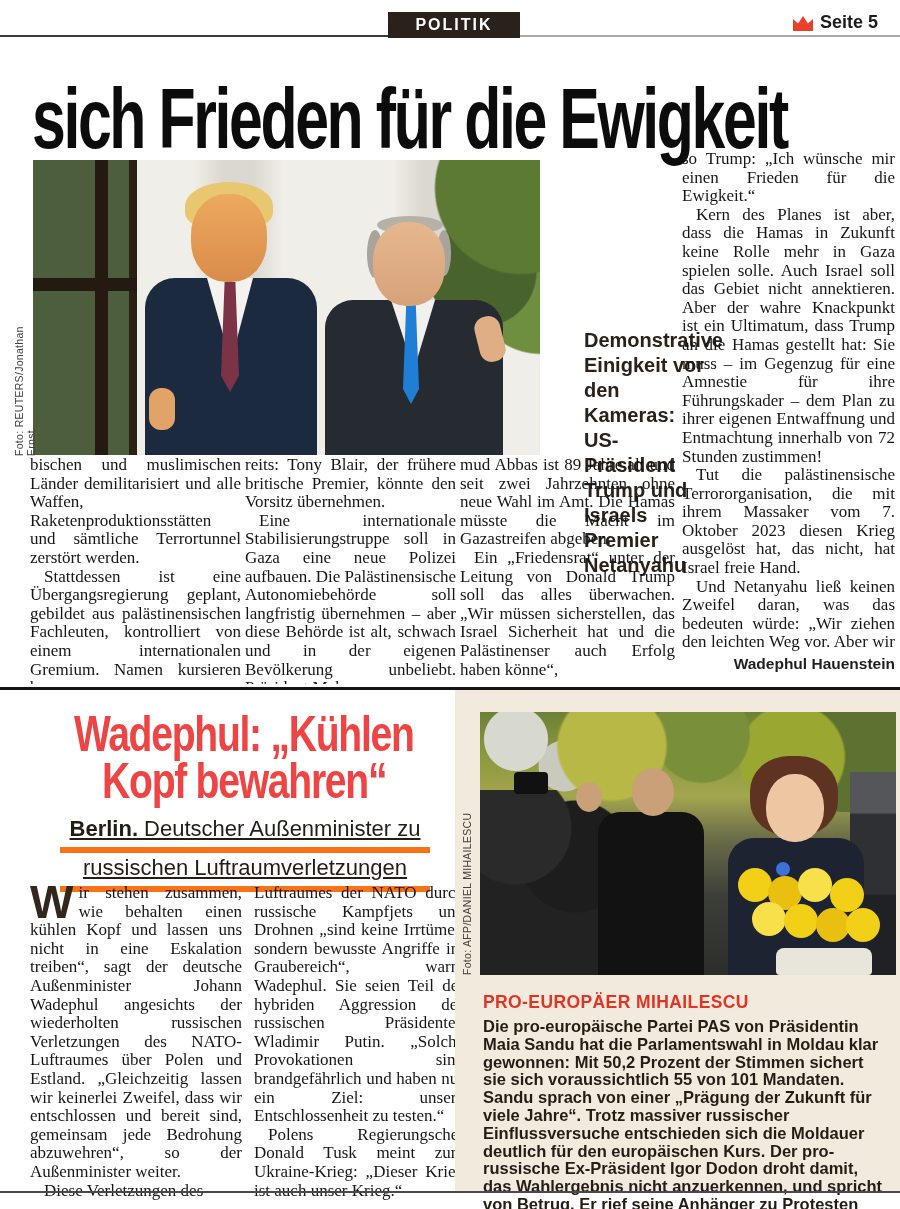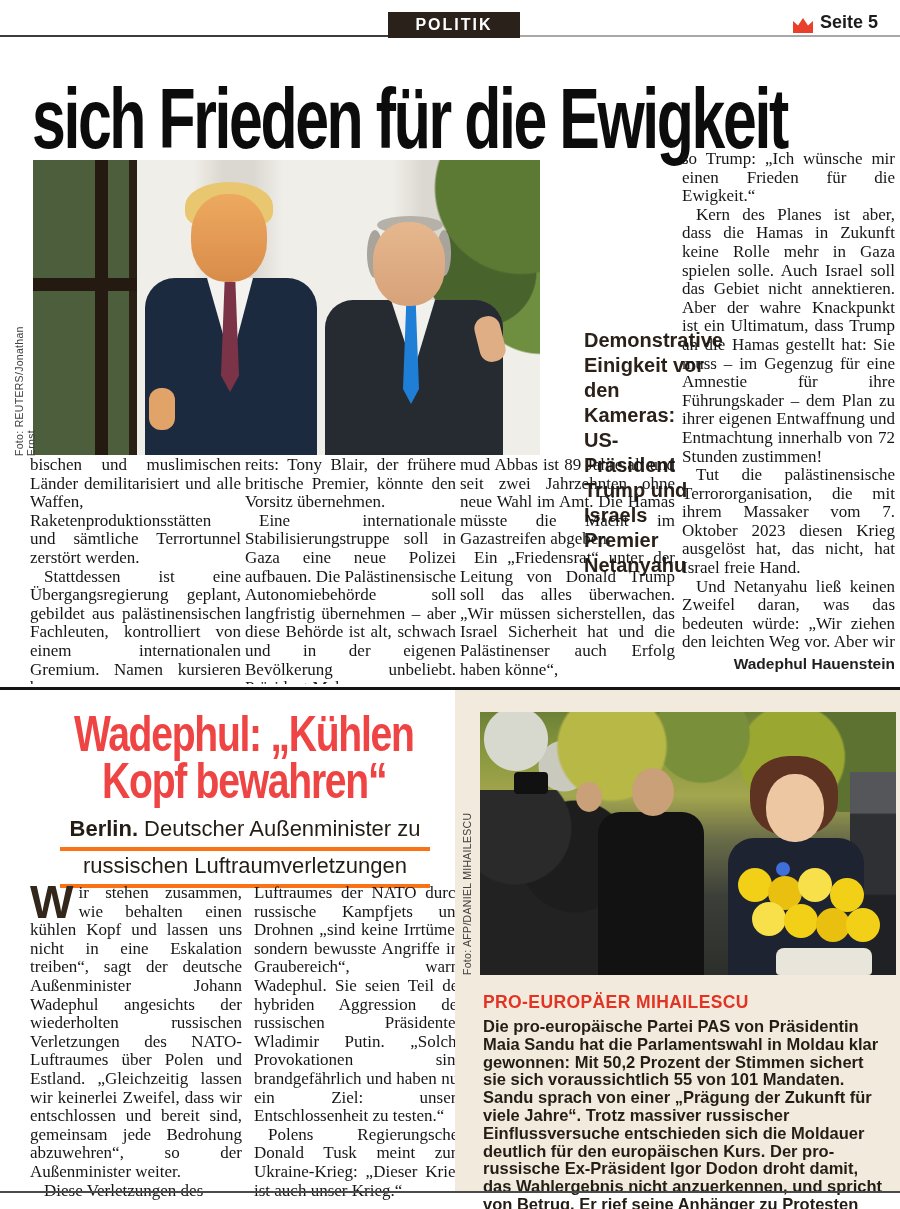--- a/index.html
+++ b/index.html
@@ -7,21 +7,21 @@
         font-family:"Liberation Sans",sans-serif;color:#1c1c1c;}
   .abs{position:absolute;}
 
   
   .date{left:30px;top:12px;font-size:17px;font-weight:bold;color:#2b2119;}
   .rule-left{left:0;top:35px;width:388px;height:2px;background:#3c3c3c;}
   .rule-right{left:520px;top:35px;width:380px;height:2px;background:#a8a8a8;}
   .politik{left:388px;top:12px;width:132px;height:26px;background:#2a211a;color:#ffffff;
            display:flex;align-items:center;justify-content:center;font-weight:bold;
            font-size:16px;letter-spacing:2px;}
-  .pageinfo{right:22px;top:12px;display:flex;align-items:flex-end;gap:6px;
+  .pageinfo{right:22px;top:12px;display:flex;align-items:center;gap:6px;
             font-size:18px;font-weight:bold;color:#1c1c1c;}
 
   
   .headline{left:32px;top:70px;width:836px;height:88px;overflow:visible;}
   .headline > span{display:inline-block;transform:scale(0.80,1.12);transform-origin:left top;
            white-space:nowrap;font-weight:bold;font-size:76px;letter-spacing:-3px;color:#0c0c0c;}
 
   
   .photo1{left:33px;top:160px;width:507px;height:295px;overflow:hidden;background:#e8e6e0;}
   .p1-wall{position:absolute;left:100px;top:0;right:0;bottom:0;
@@ -73,21 +73,21 @@
   .col-c{left:460px;top:456px;width:215px;height:228px;overflow:hidden;}
 
   .divider{left:0;top:687px;width:900px;height:3px;background:#141414;}
   .bottomrule{left:0;top:1191px;width:900px;height:2px;background:#4a4a4a;}
 
   
   .headline2{left:30px;top:708px;width:428px;text-align:center;color:#ef4444;}
   .headline2 > span{display:inline-block;transform:scale(0.85,1.1);transform-origin:center top;
         font-weight:bold;font-size:46px;line-height:1.02;letter-spacing:-1.5px;white-space:nowrap;}
   .subhead{left:60px;top:814px;width:370px;text-align:center;font-size:22px;color:#241d15;}
-  .subhead .line{display:block;border-bottom:4px solid #f97316;padding:2px 4px 5px 4px;}
+  .subhead .line{display:block;border-bottom:6px solid #f97316;padding:2px 4px 5px 4px;text-decoration:underline;}
   .subhead .lead{font-weight:bold;}
   .col2-a{left:30px;top:884px;width:212px;height:316px;overflow:hidden;}
   .col2-b{left:246px;top:884px;width:210px;height:316px;overflow:hidden;margin-left:8px;}
   .dropcap{float:left;font-family:"Liberation Sans",sans-serif;font-weight:bold;font-size:46px;
            line-height:36px;color:#33261a;padding-right:5px;}
 
   
   .panel{left:455px;top:690px;width:445px;height:501px;background:#f1eadd;}
   .photo2{position:absolute;left:25px;top:22px;width:416px;height:263px;overflow:hidden;
       background:linear-gradient(180deg,#6d8136 0,#8d9a40 18%,#a3a64e 32%,#6a6d48 48%,#3c3f38 70%,#2c2e2b 100%);}

